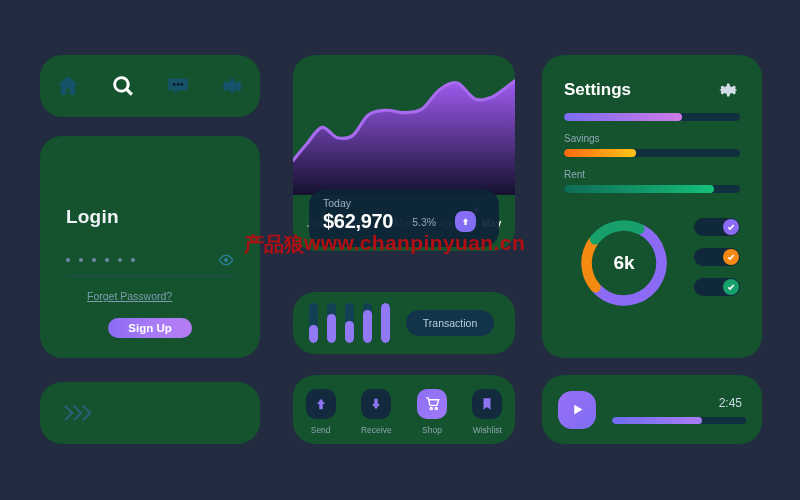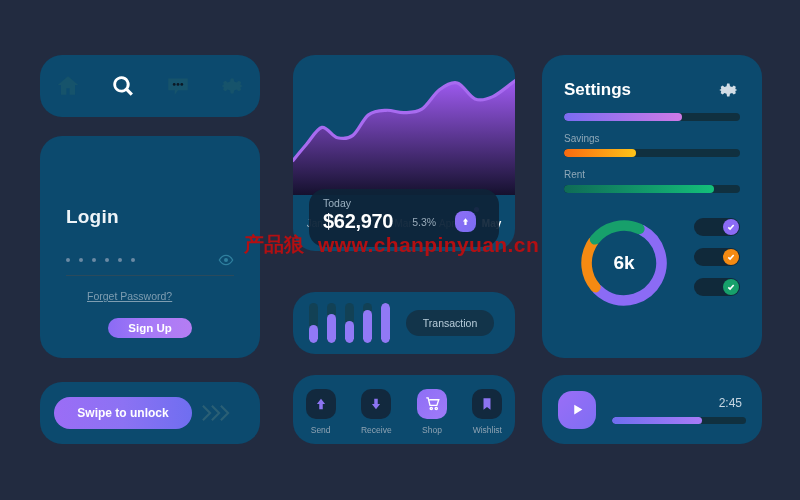--- a/index.html
+++ b/index.html
@@ -6,21 +6,21 @@
   html, body {
     width: 800px; height: 500px;
     background: #222b40;
     font-family: "Liberation Sans", sans-serif;
     overflow: hidden;
   }
   #root { position: relative; width: 800px; height: 500px; }
 
   .card {
     position: absolute;
-    background: #0c4a6e;
+    background: #14532d;
     border-radius: 22px;
   }
 
   
   #nav-bar { left: 40px; top: 55px; width: 220px; height: 62px; display: flex; align-items: center; justify-content: space-around; }
   .nav-icon { width: 30px; height: 30px; display: flex; align-items: center; justify-content: center; cursor: pointer; }
   .nav-icon svg { width: 26px; height: 26px; fill: #16536b; }
   .nav-icon.active svg { fill: #ffffff; }
 
   
@@ -118,21 +118,21 @@
     background: linear-gradient(135deg, #9a6ef7, #7f6ef3);
     display: flex; align-items: center; justify-content: center;
   }
   #play-button svg { width: 13px; height: 13px; fill: #fff; }
   #player-right { flex: 1; margin-left: 16px; }
   #player-time { color: #c7d6e2; font-size: 12px; text-align: right; margin-bottom: 7px; margin-right: 4px; }
   #player-track { height: 7px; border-radius: 4px; background: #10303f; overflow: hidden; }
   #player-fill { height: 100%; border-radius: 4px; background: linear-gradient(90deg, #6f6ef0 0%, #a97bf7 100%); }
 
   
-  #watermark { position: absolute; left: 244px; top: 231px; display: flex; align-items: center; gap: 14px; pointer-events: none; }
+  #watermark { position: absolute; left: 244px; top: 231px; display: flex; align-items: flex-start; gap: 0; pointer-events: none; }
   #wm-cn { color: #b30f12; font-size: 20px; font-weight: 700; font-family: "DejaVu Sans", sans-serif; }
   #wm-url { color: #b30f12; font-size: 21px; font-weight: 700; letter-spacing: .4px; }
 </style>
 </head>
 <body>
 
 <div id="root">
 
   <div class="card" id="nav-bar">
     <div class="nav-icon">
@@ -182,21 +182,20 @@
         </span>
       </div>
       <div class="field-line"></div>
     </div>
 
     <a id="forget-link">Forget Password?</a>
     <button id="signup-button">Sign Up</button>
   </div>
 
   <div class="card" id="swipe-card">
-    <button id="swipe-button">Swipe to unlock</button>
     <div id="swipe-chevrons">
         <svg viewBox="0 0 12 20">
           <path d="M2 2l8 8-8 8"></path>
         </svg>
         <svg viewBox="0 0 12 20">
           <path d="M2 2l8 8-8 8"></path>
         </svg>
         <svg viewBox="0 0 12 20">
           <path d="M2 2l8 8-8 8"></path>
         </svg>

